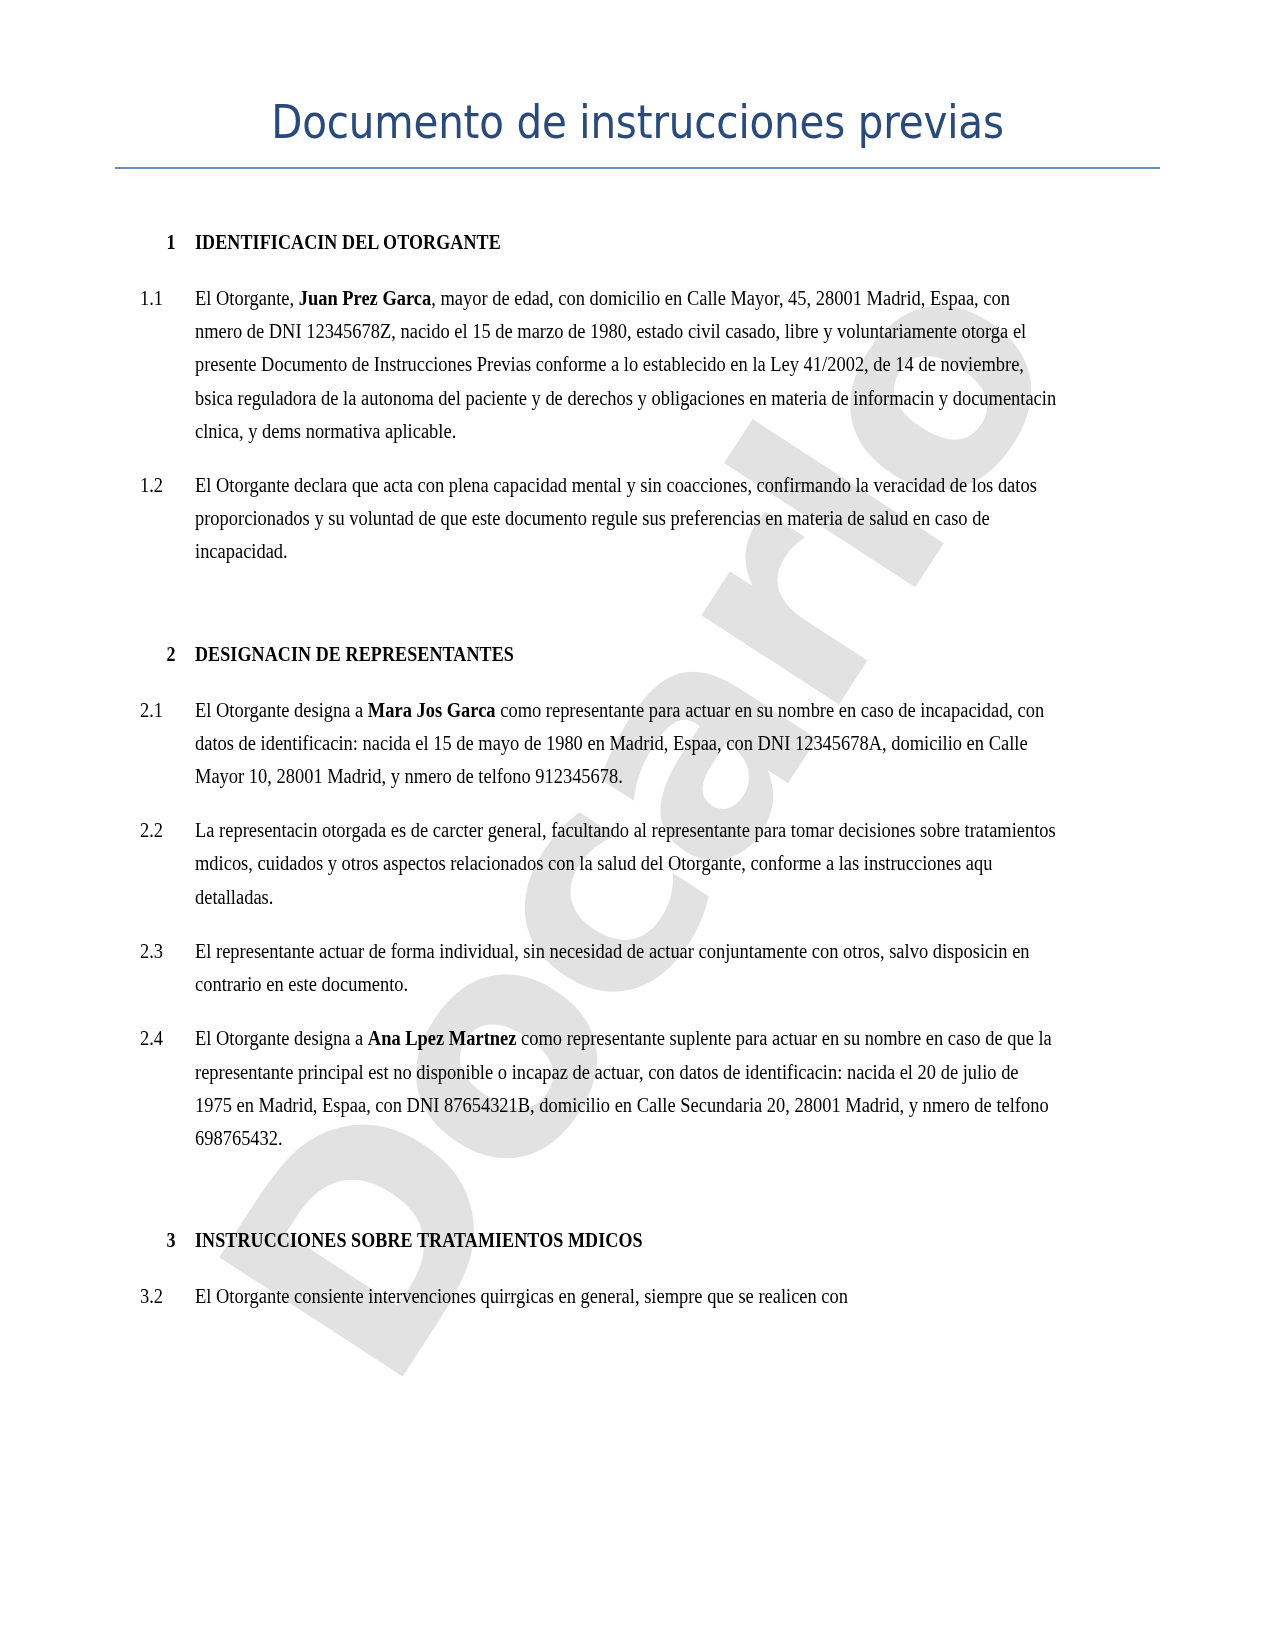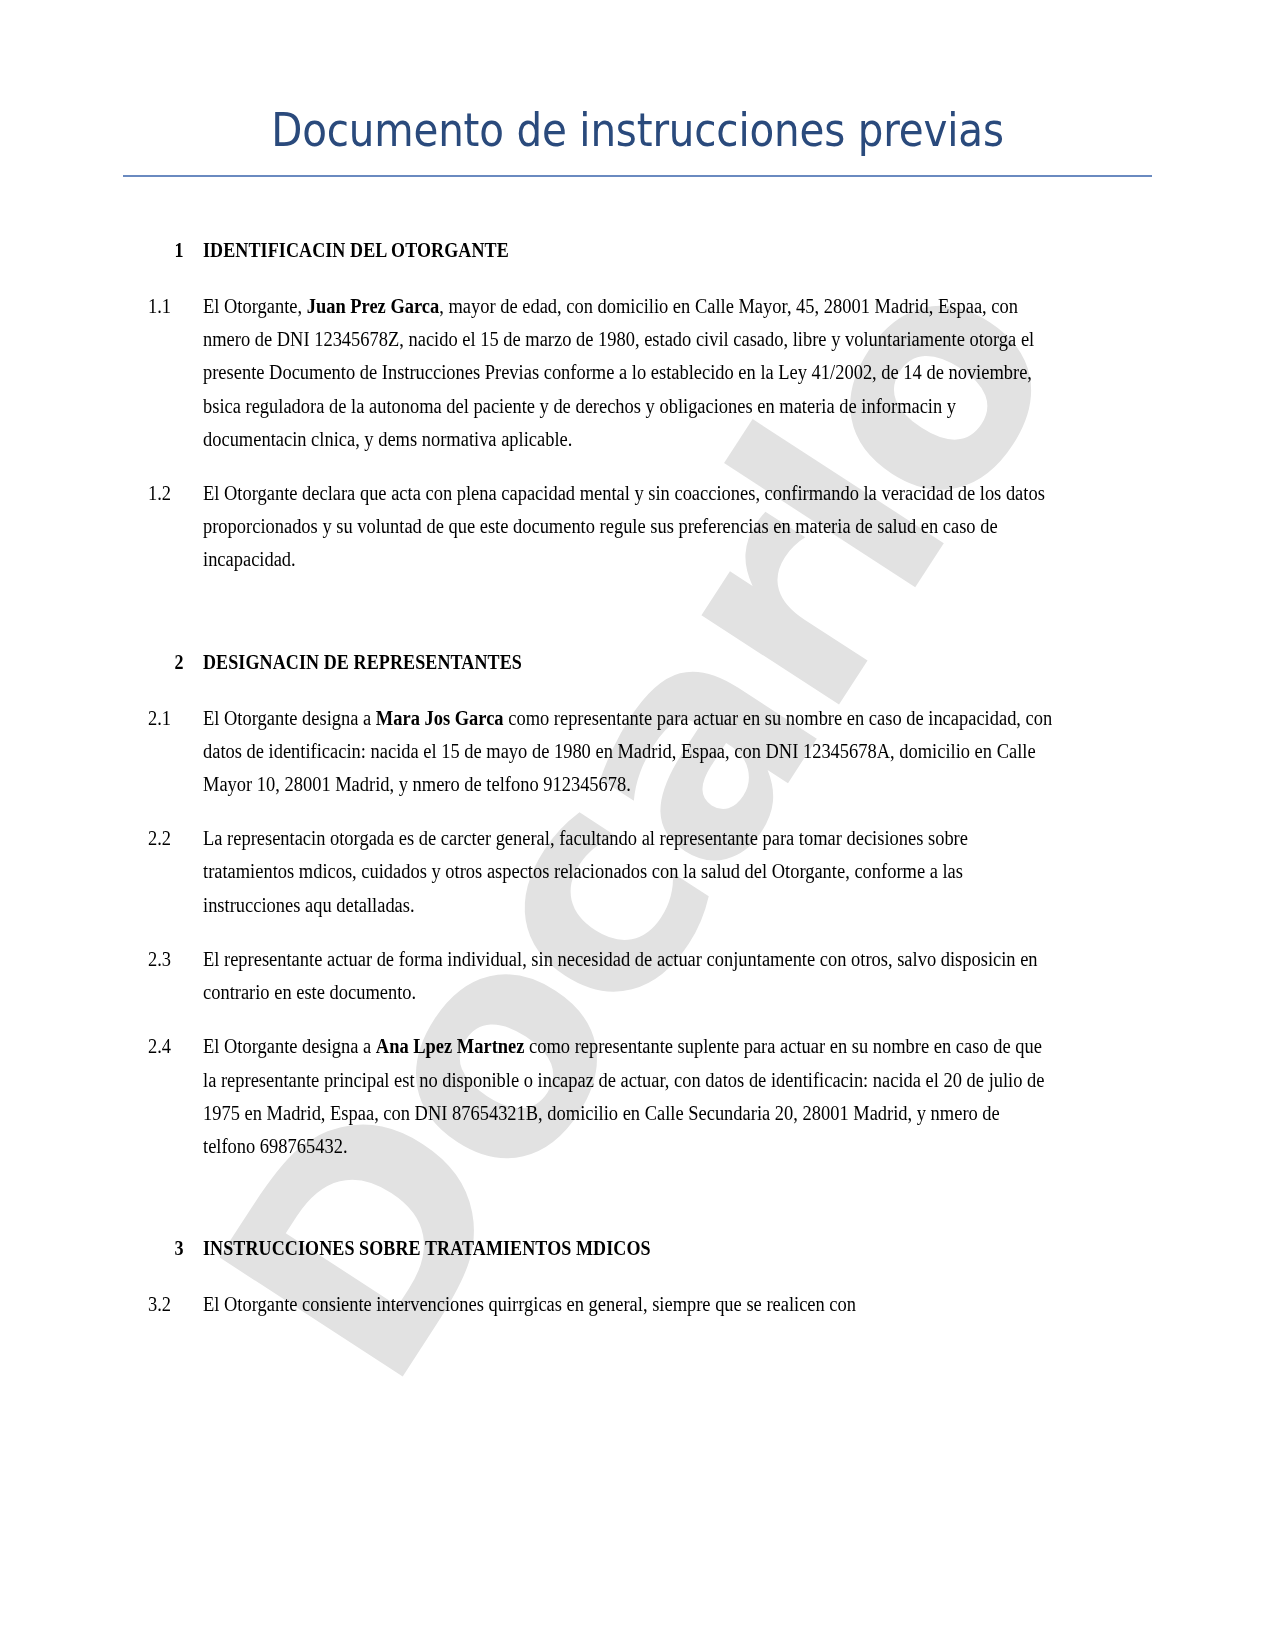--- a/index.html
+++ b/index.html
@@ -42,21 +42,21 @@
     color: #e2e2e2;
     white-space: nowrap;
     line-height: 1;
     user-select: none;
   }
 
   
   .content {
     position: relative;
     z-index: 1;
-    padding: 8px;
+    padding: 0;
   }
 
   .title-block {
     margin: 0;
     padding: 95px 115px 0 115px;
   }
   .doc-title {
     font-family: "DejaVu Sans", "Liberation Sans", sans-serif;
     font-weight: 400;
     font-size: 47px;

